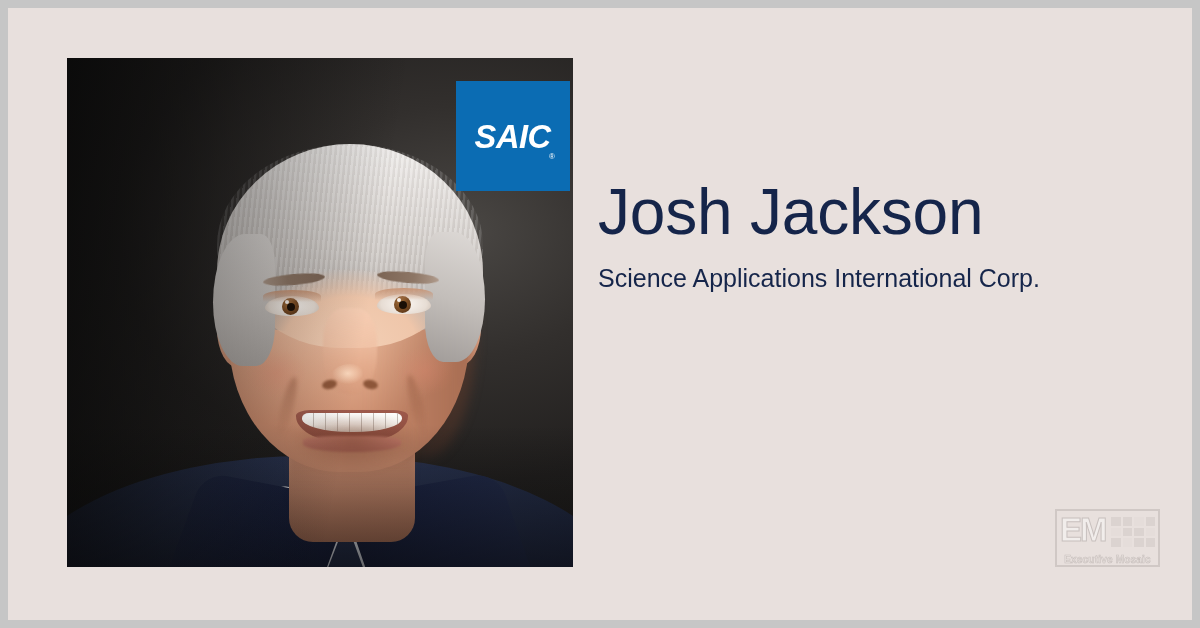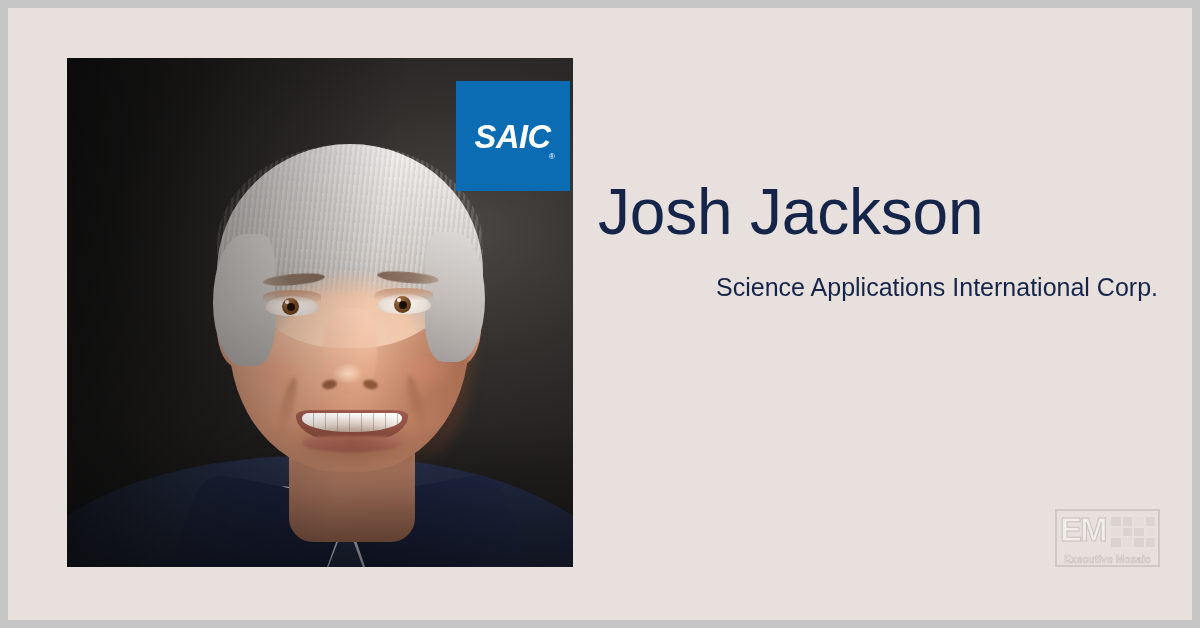--- a/index.html
+++ b/index.html
@@ -338,21 +338,21 @@
     white-space:nowrap;
   }
   .role-line {
     font-size:25px;
     font-weight:normal;
     color:#15254a;
     line-height:1.25;
     white-space:nowrap;
   }
   #person-title   { margin-top:33px; }
-  #person-company { margin-top:25px;text-align:right; }
+  #person-company { margin-top:16px; }
 
   
   #watermark {
     position:absolute;
     left:1047px; top:501px;
     width:105px; height:58px;
     opacity:.5;
   }
   #wm-frame {
     position:absolute; inset:0;

